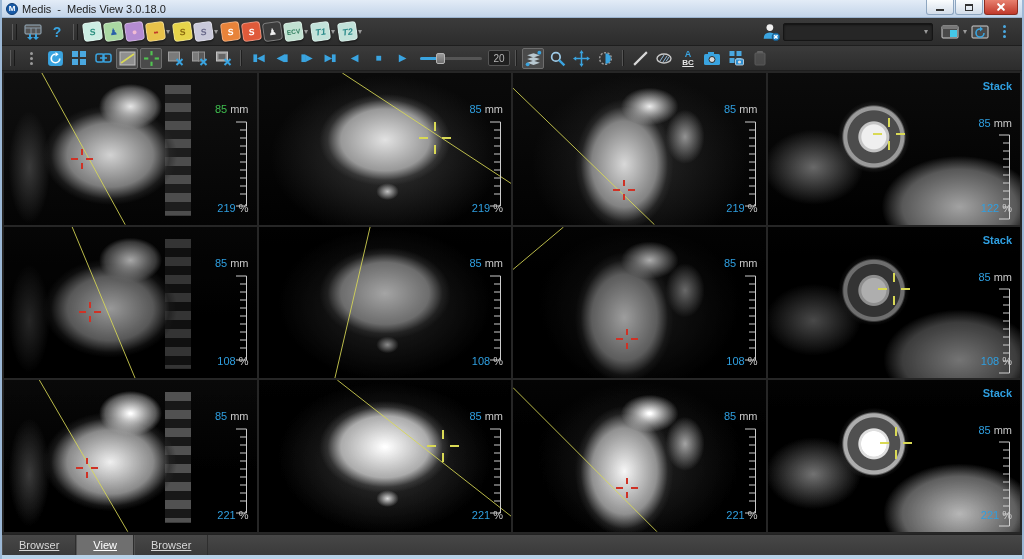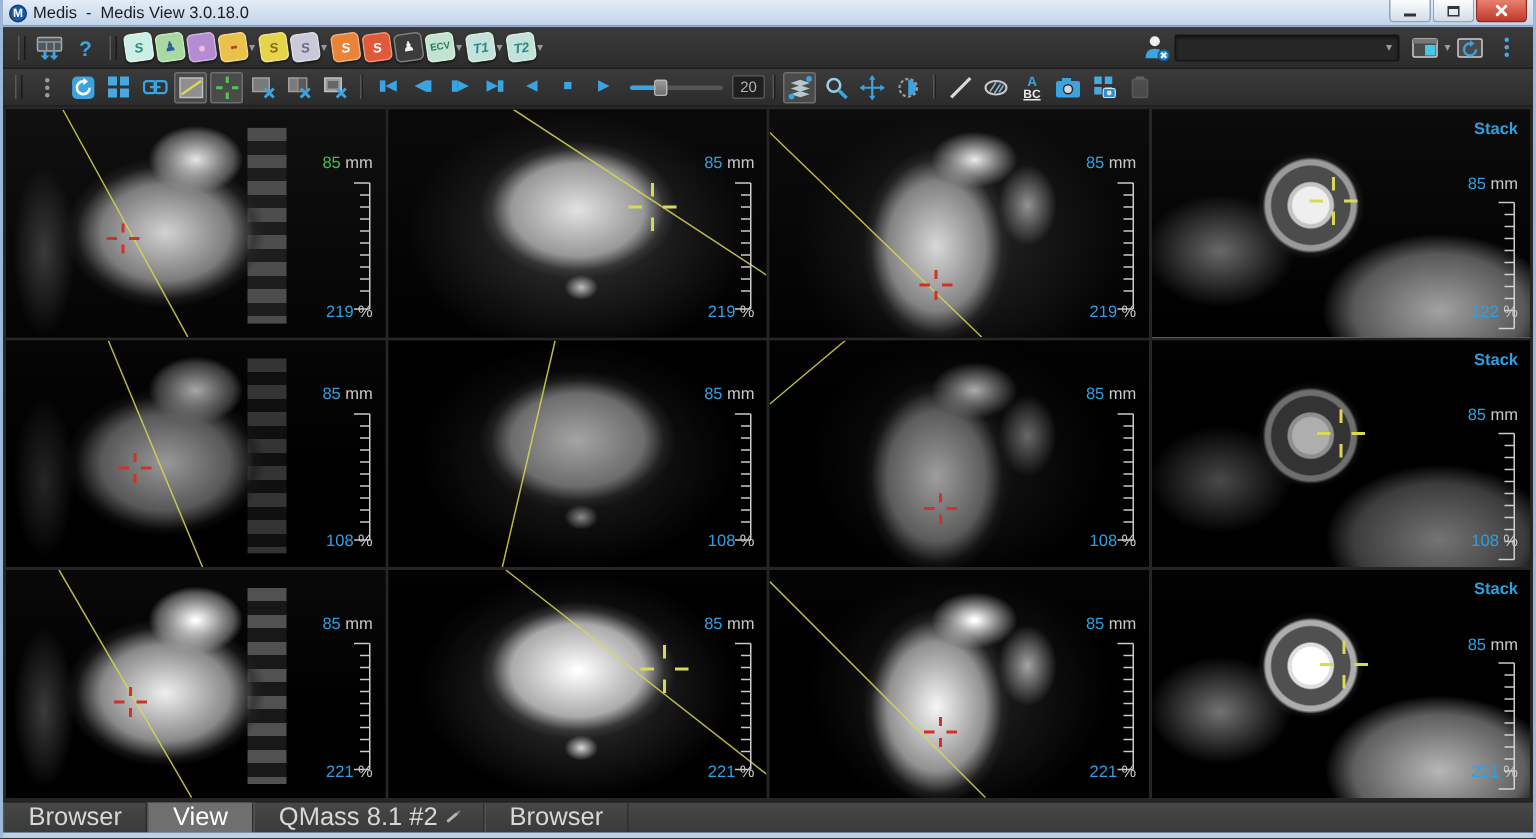--- a/index.html
+++ b/index.html
@@ -103,22 +103,22 @@
   .cross.red i.w{left:-11px;top:-1px;width:7px;height:2px;}
   .cross.red i.e{left:4px;top:-1px;width:7px;height:2px;}
   .cross.yellow i{background:#d9d955;}
   .cross.yellow i.n{left:-1px;top:-16px;width:2px;height:9px;}
   .cross.yellow i.s{left:-1px;top:7px;width:2px;height:9px;}
   .cross.yellow i.w{left:-16px;top:-1px;width:9px;height:2px;}
   .cross.yellow i.e{left:7px;top:-1px;width:9px;height:2px;}
   
   .tabbar{height:21px;flex:0 0 21px;background:linear-gradient(#474747,#3a3a3a);display:flex;align-items:stretch;
     border-top:1px solid #222;}
-  .tab{display:flex;align-items:center;gap:5px;padding:0 16px;font-size:17px;color:#d8d8d8;
-    border-right:1px solid #2e2e2e;border-left:1px solid #515151;}
+  .tab{display:flex;align-items:center;gap:5px;padding:0 16px;font-size:11px;color:#d8d8d8;
+    border-right:1px solid #2e2e2e;border-left:1px solid #515151;text-decoration:underline;}
   .tab.active{background:#6f6f6f;color:#fff;}
   .pencil{width:9px;height:2px;background:#b5b5b5;transform:rotate(-40deg);border-radius:1px;position:relative;}
   .pencil::after{content:"";position:absolute;right:-3px;top:0;border-left:3px solid #8a8a8a;
     border-top:1px solid transparent;border-bottom:1px solid transparent;}
   .bottomstrip{height:4px;flex:0 0 4px;background:#b9d2e8;}
 </style>
 </head>
 <body>
 
 <div class="window">
@@ -872,21 +872,17 @@
     </div>
 
   <div class="tabbar">
     <div class="tab">
         <span>Browser</span>
       </div>
     <div class="tab active">
         <span>View</span>
       </div>
     <div class="tab">
-        <span>QMass 8.1 #2</span>
-        <span class="pencil"></span>
-      </div>
-    <div class="tab">
         <span>Browser</span>
       </div>
   </div>
   <div class="bottomstrip"></div>
 </div>
 
 </body></html>

